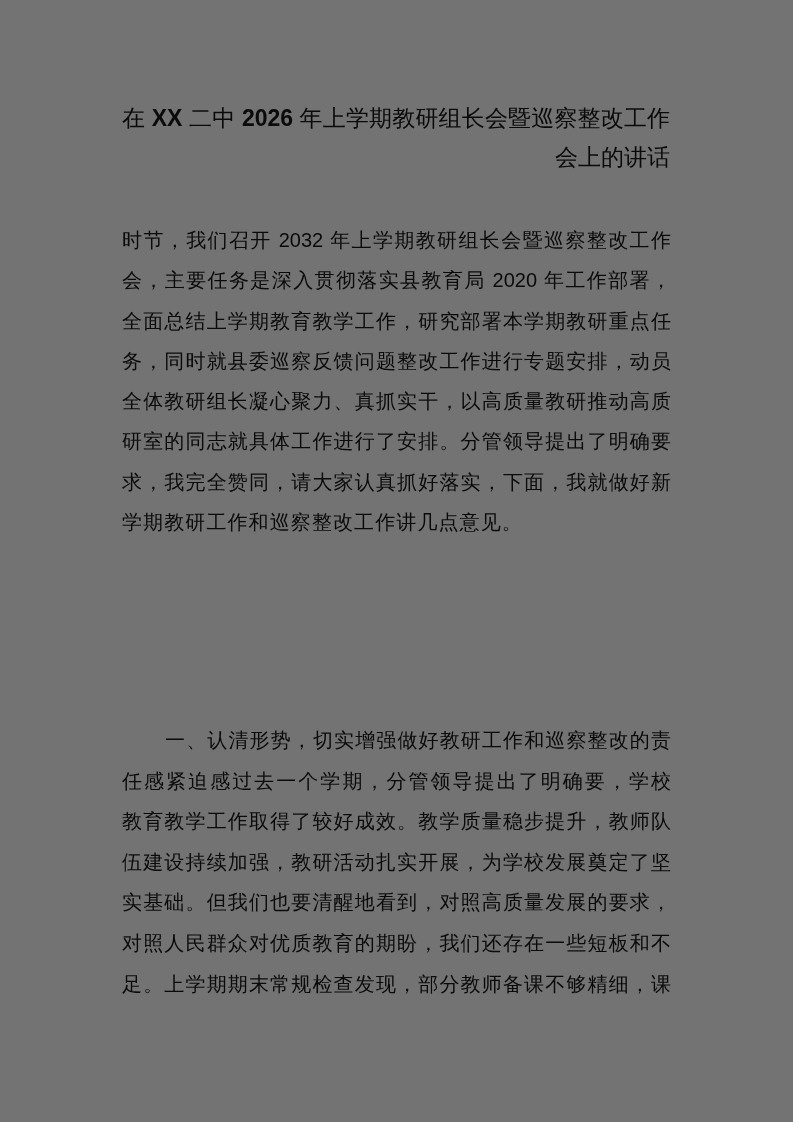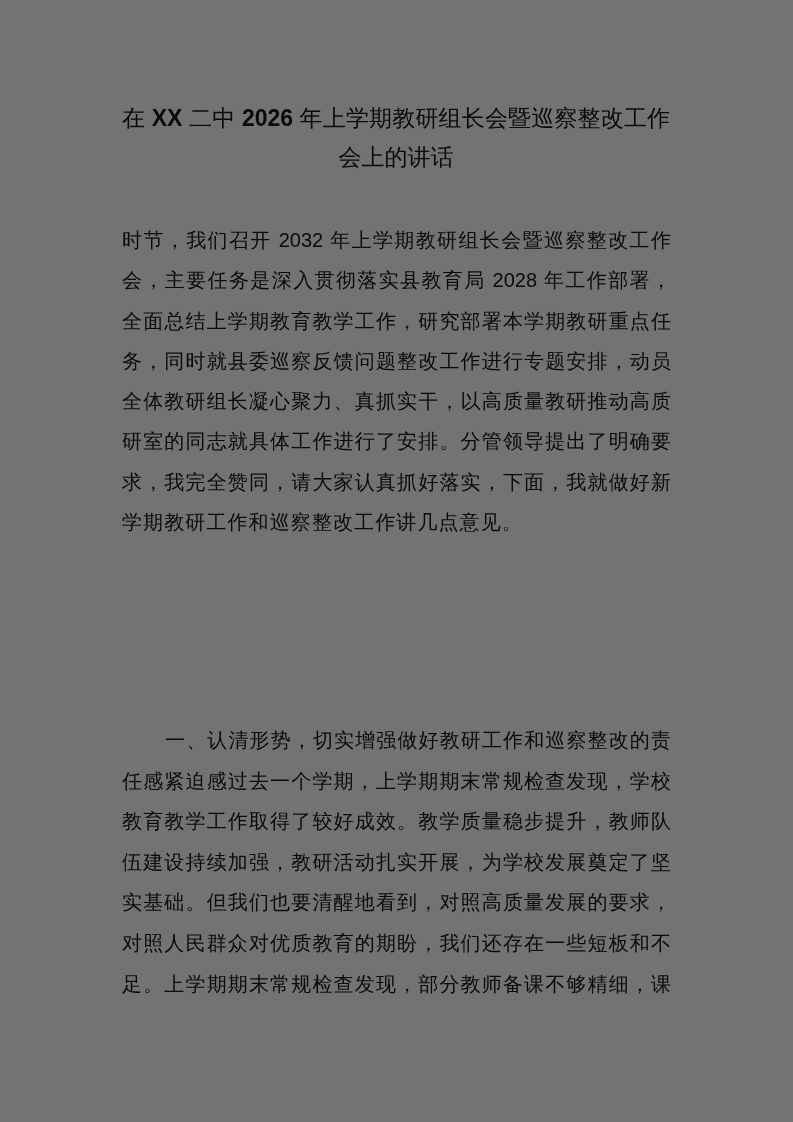--- a/index.html
+++ b/index.html
@@ -26,21 +26,21 @@
     .title-line {
       height: 40px;
       line-height: 40px;
     }
     .title-line.first {
       text-align: justify;
       text-align-last: justify;
       white-space: nowrap;
     }
     .title-line.second {
-      text-align: center;
+      text-align: right;
       margin-top: -1px;
     }
     .title .latin-bold {
       font-weight: bold;
       font-family: "Liberation Sans", sans-serif;
     }
     .para {
       position: absolute;
       left: 122px;
       width: 549px;
@@ -69,32 +69,32 @@
 
 <div class="page">
 
   <div class="title">
     <div class="title-line first"><span>在</span> <span class="latin-bold">XX</span> <span>二中</span> <span class="latin-bold">2026</span> <span>年上学期教研组长会暨巡察整改工作</span></div>
     <div class="title-line second">会上的讲话</div>
   </div>
 
   <div class="para para-1">
     <div class="line">时节，我们召开 2032 年上学期教研组长会暨巡察整改工作</div>
-    <div class="line">会，主要任务是深入贯彻落实县教育局 2028 年工作部署，</div>
+    <div class="line">会，主要任务是深入贯彻落实县教育局 2020 年工作部署，</div>
     <div class="line">全面总结上学期教育教学工作，研究部署本学期教研重点任</div>
     <div class="line">务，同时就县委巡察反馈问题整改工作进行专题安排，动员</div>
     <div class="line">全体教研组长凝心聚力、真抓实干，以高质量教研推动高质</div>
     <div class="line">研室的同志就具体工作进行了安排。分管领导提出了明确要</div>
     <div class="line">求，我完全赞同，请大家认真抓好落实，下面，我就做好新</div>
     <div class="line last">学期教研工作和巡察整改工作讲几点意见。</div>
   </div>
 
   <div class="para para-2">
     <div class="line indent">一、认清形势，切实增强做好教研工作和巡察整改的责</div>
-    <div class="line">任感紧迫感过去一个学期，上学期期末常规检查发现，学校</div>
+    <div class="line">任感紧迫感过去一个学期，分管领导提出了明确要，学校</div>
     <div class="line">教育教学工作取得了较好成效。教学质量稳步提升，教师队</div>
     <div class="line">伍建设持续加强，教研活动扎实开展，为学校发展奠定了坚</div>
     <div class="line">实基础。但我们也要清醒地看到，对照高质量发展的要求，</div>
     <div class="line">对照人民群众对优质教育的期盼，我们还存在一些短板和不</div>
     <div class="line">足。上学期期末常规检查发现，部分教师备课不够精细，课</div>
   </div>
 
 </div>
 
 </body></html>

